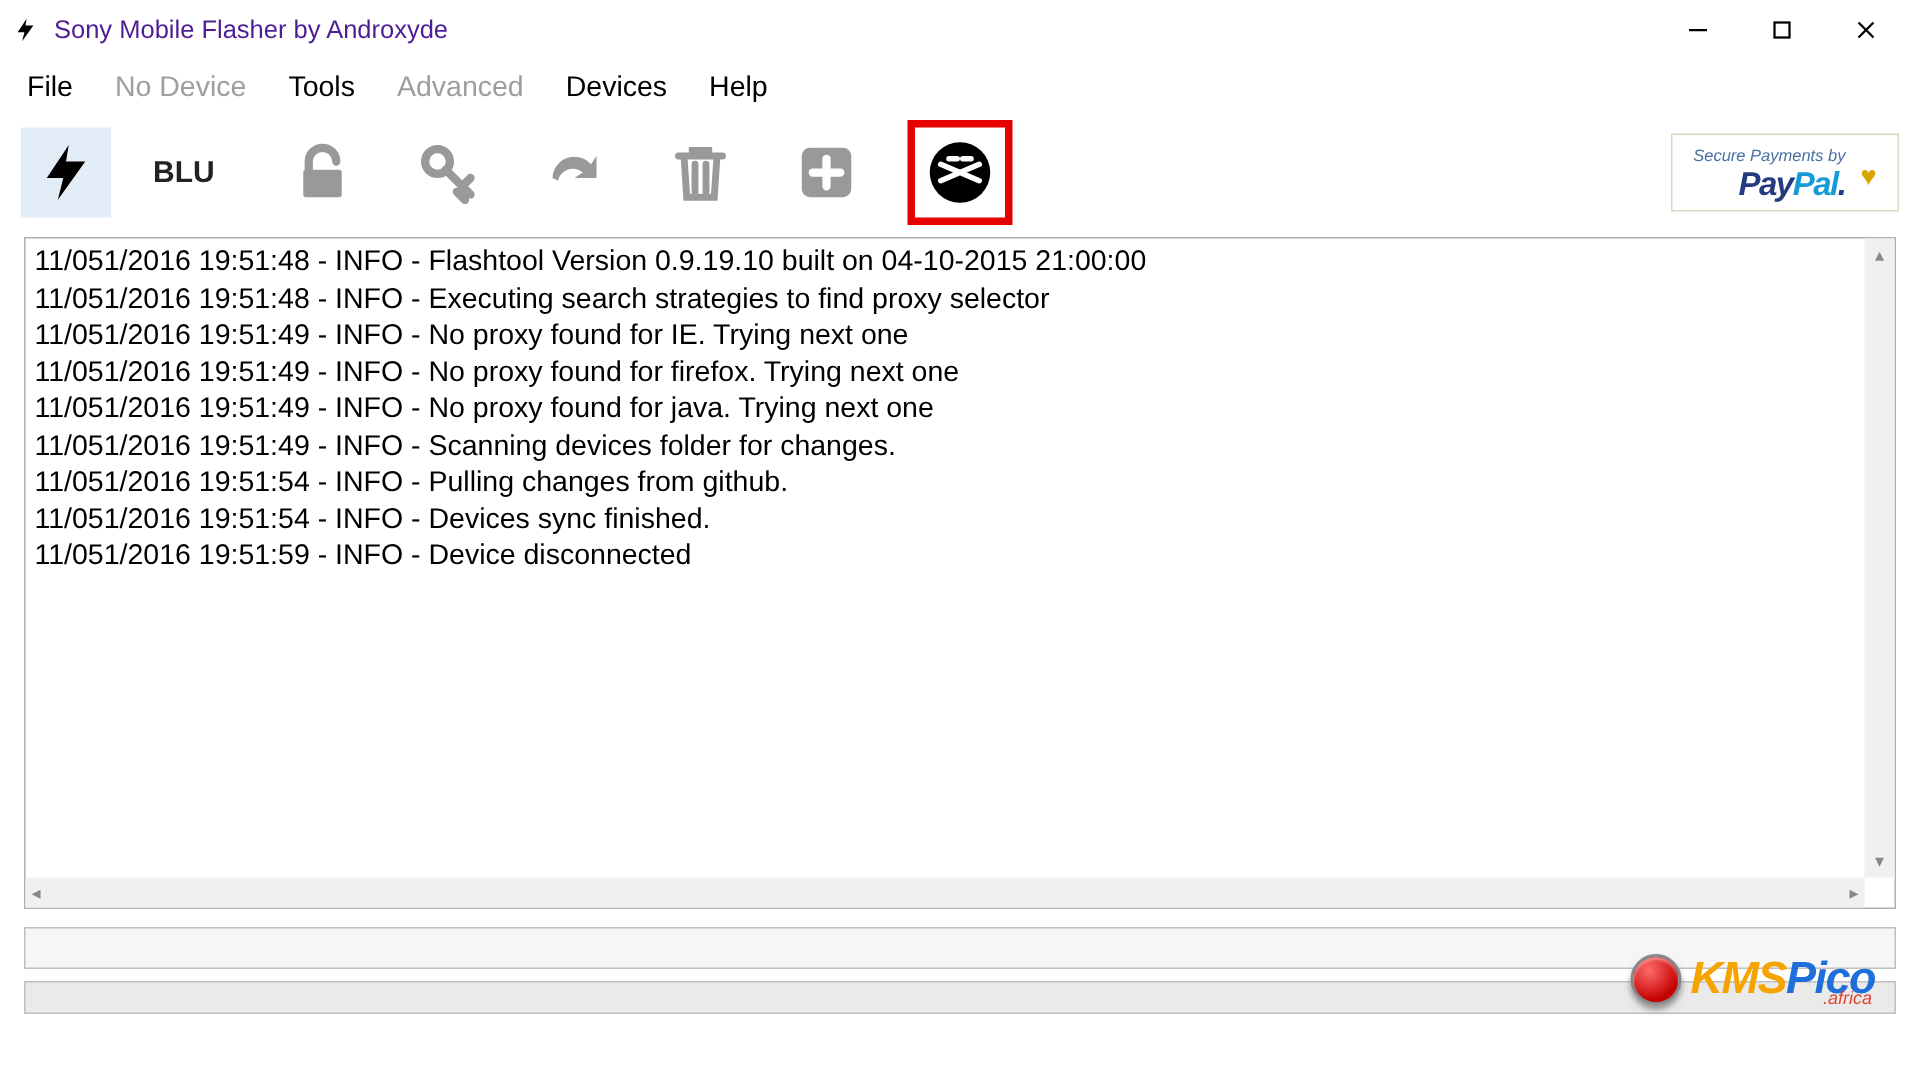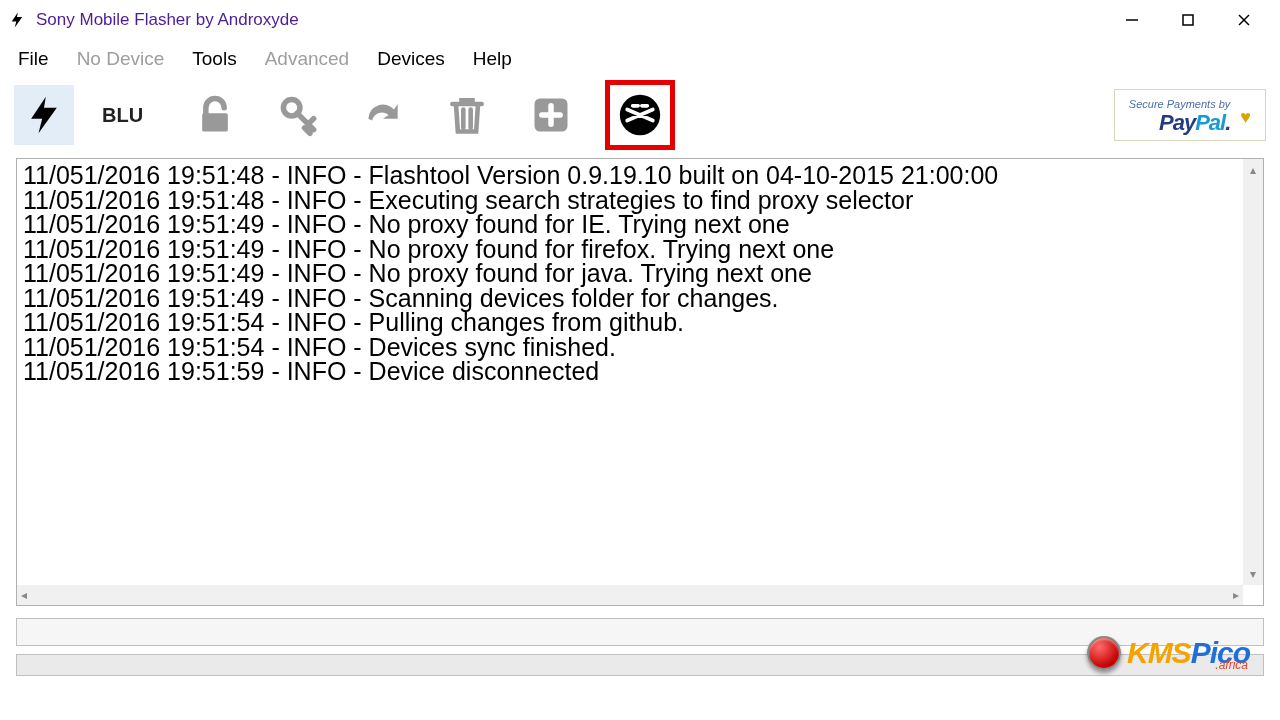--- a/index.html
+++ b/index.html
@@ -25,21 +25,21 @@
 
 .paypal-box { border: 1px solid #d8d8c0; background: #fff; padding: 8px 14px 4px 14px; display: flex; align-items: center; gap: 10px; }
 .paypal-text { text-align: right; }
 .paypal-secure { font-size: 11px; font-style: italic; color: #4a6fa5; }
 .paypal-logo { font-size: 22px; font-style: italic; font-weight: 800; letter-spacing: -1px; }
 .paypal-logo .p1 { color: #253b80; }
 .paypal-logo .p2 { color: #179bd7; }
 .heart { color: #d9a400; font-size: 18px; }
 
 .log-container { margin: 0 16px; border: 1px solid #b0b0b0; height: 448px; position: relative; background: #fff; }
-.log-content { padding: 4px 6px; font-size: 25px; line-height: 24.5px; color: #000; height: 418px; overflow: hidden; white-space: nowrap; }
+.log-content { padding: 4px 6px; font-size: 19px; line-height: 24.5px; color: #000; height: 418px; overflow: hidden; white-space: nowrap; }
 .log-line { font-family: "Segoe UI", Arial, sans-serif; }
 .hscroll { position: absolute; bottom: 0; left: 0; right: 20px; height: 20px; background: #f0f0f0; display: flex; align-items: center; justify-content: space-between; padding: 0 4px; color: #888; font-size: 12px; }
 .vscroll { position: absolute; top: 0; right: 0; bottom: 20px; width: 20px; background: #f0f0f0; display: flex; flex-direction: column; align-items: center; justify-content: space-between; padding: 4px 0; color: #888; font-size: 12px; }
 
 .status-row { margin: 12px 16px 0 16px; height: 28px; border: 1px solid #c0c0c0; background: #f6f6f6; }
 .progress-row { margin: 8px 16px 0 16px; height: 22px; border: 1px solid #c0c0c0; background: #eaeaea; }
 
 .watermark { position: absolute; right: 30px; bottom: 50px; display: flex; align-items: center; gap: 6px; padding-left: 28px; }
 .watermark .dot { width: 34px; height: 34px; border-radius: 50%; background: radial-gradient(circle at 35% 30%, #ff6b6b, #c40000 70%); box-shadow: 0 3px 4px rgba(0,0,0,.4), inset 0 2px 2px rgba(255,255,255,.4); border: 2px solid #888; }
 .watermark .kms { font-size: 30px; font-weight: 800; font-style: italic; letter-spacing: -1px; }

